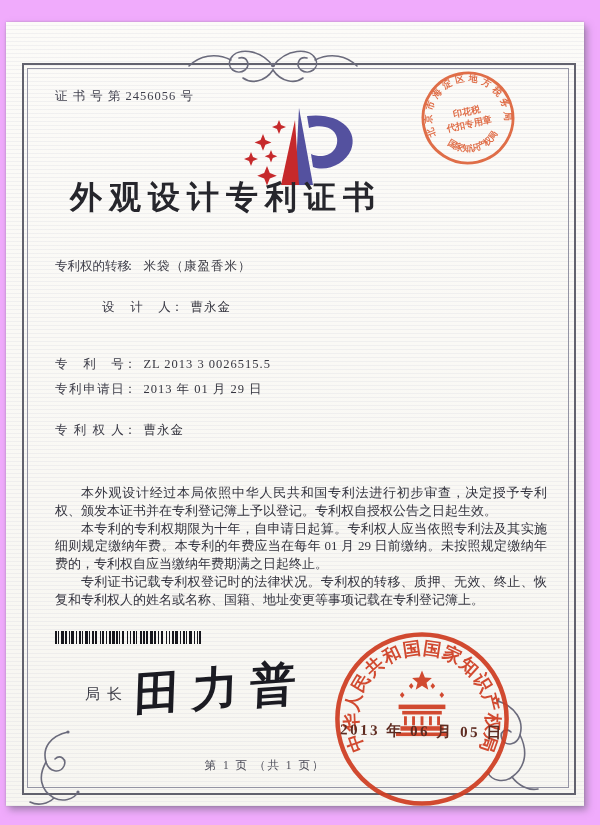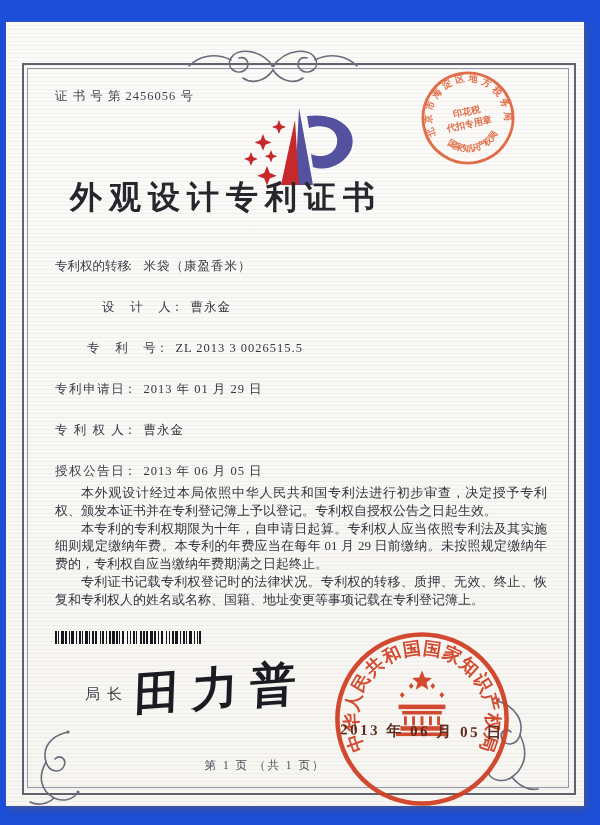--- a/index.html
+++ b/index.html
@@ -1,16 +1,16 @@
 <!DOCTYPE html>
 <html style="--seal-red: #cf3d22; --tax-orange: #dd5f36; --logo-purple: #54519f; --logo-red: #c6292b; --frame-gray: #62626e;"><head>
 <meta charset="utf-8">
 <style>
   html,body{margin:0;padding:0;background:#efeeeb;}
-  .scan{position:relative;width:600px;height:825px;overflow:hidden;background:#1d4ed8;
+  .scan{position:relative;width:600px;height:825px;overflow:hidden;background:#f0abfc;
         font-family:"Liberation Serif","DejaVu Serif",serif;}
   .paper{position:absolute;left:6px;top:22px;width:578px;height:784px;
          background:
            repeating-linear-gradient(0deg, rgba(176,176,200,0.14) 0px, rgba(176,176,200,0.14) 1px, transparent 1px, transparent 4px),
            linear-gradient(#fcfbf8,#f7f6f1);
          box-shadow:3px 4px 7px rgba(90,90,105,.5), 0 0 2px rgba(120,120,130,.4);}
   .frame-outer{position:absolute;left:16px;top:41px;width:550px;height:728px;
                border:2px solid var(--frame-gray,#62626e);}
   .frame-inner{position:absolute;left:21px;top:46px;width:540px;height:718px;
                border:1px solid #9494a4;}
@@ -100,35 +100,31 @@
     <div class="cert-title">外观设计专利证书</div>
 
     <div class="field-row" style="top:236px;">
       <span class="f-label">专利权的转移</span><span class="f-colon">：</span>
       <span class="f-value">米袋（康盈香米）</span>
     </div>
     <div class="field-row" style="top:277px;margin-left:47px;">
       <span class="f-label">设计人</span><span class="f-colon">：</span>
       <span class="f-value">曹永金</span>
     </div>
-    <div class="field-row" style="top:318px;margin-left:32px;">
+    <div class="field-row" style="top:334px;">
       <span class="f-label">专利号</span><span class="f-colon">：</span>
       <span class="f-value">ZL 2013 3 0026515.5</span>
     </div>
     <div class="field-row" style="top:359px;">
       <span class="f-label">专利申请日</span><span class="f-colon">：</span>
       <span class="f-value">2013 年 01 月 29 日</span>
     </div>
     <div class="field-row" style="top:400px;">
       <span class="f-label">专利权人</span><span class="f-colon">：</span>
       <span class="f-value">曹永金</span>
-    </div>
-    <div class="field-row" style="top:441px;">
-      <span class="f-label">授权公告日</span><span class="f-colon">：</span>
-      <span class="f-value">2013 年 06 月 05 日</span>
     </div>
 
     <div class="paras">
       <p>本外观设计经过本局依照中华人民共和国专利法进行初步审查，决定授予专利权、颁发本证书并在专利登记簿上予以登记。专利权自授权公告之日起生效。</p>
       <p>本专利的专利权期限为十年，自申请日起算。专利权人应当依照专利法及其实施细则规定缴纳年费。本专利的年费应当在每年 01 月 29 日前缴纳。未按照规定缴纳年费的，专利权自应当缴纳年费期满之日起终止。</p>
       <p>专利证书记载专利权登记时的法律状况。专利权的转移、质押、无效、终止、恢复和专利权人的姓名或名称、国籍、地址变更等事项记载在专利登记簿上。</p>
     </div>
 
     <div class="barcode">
         <span class="br" style="width: 2px;"></span>

